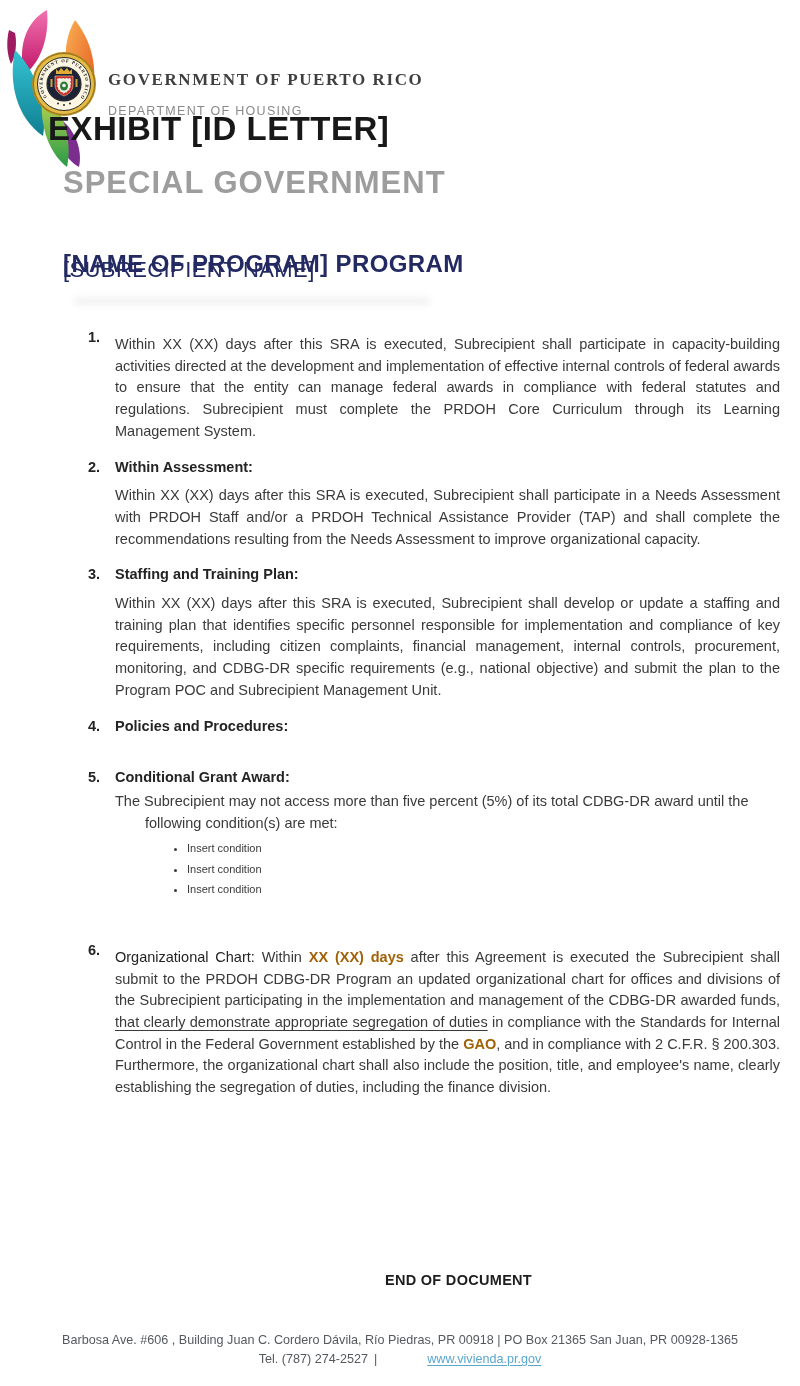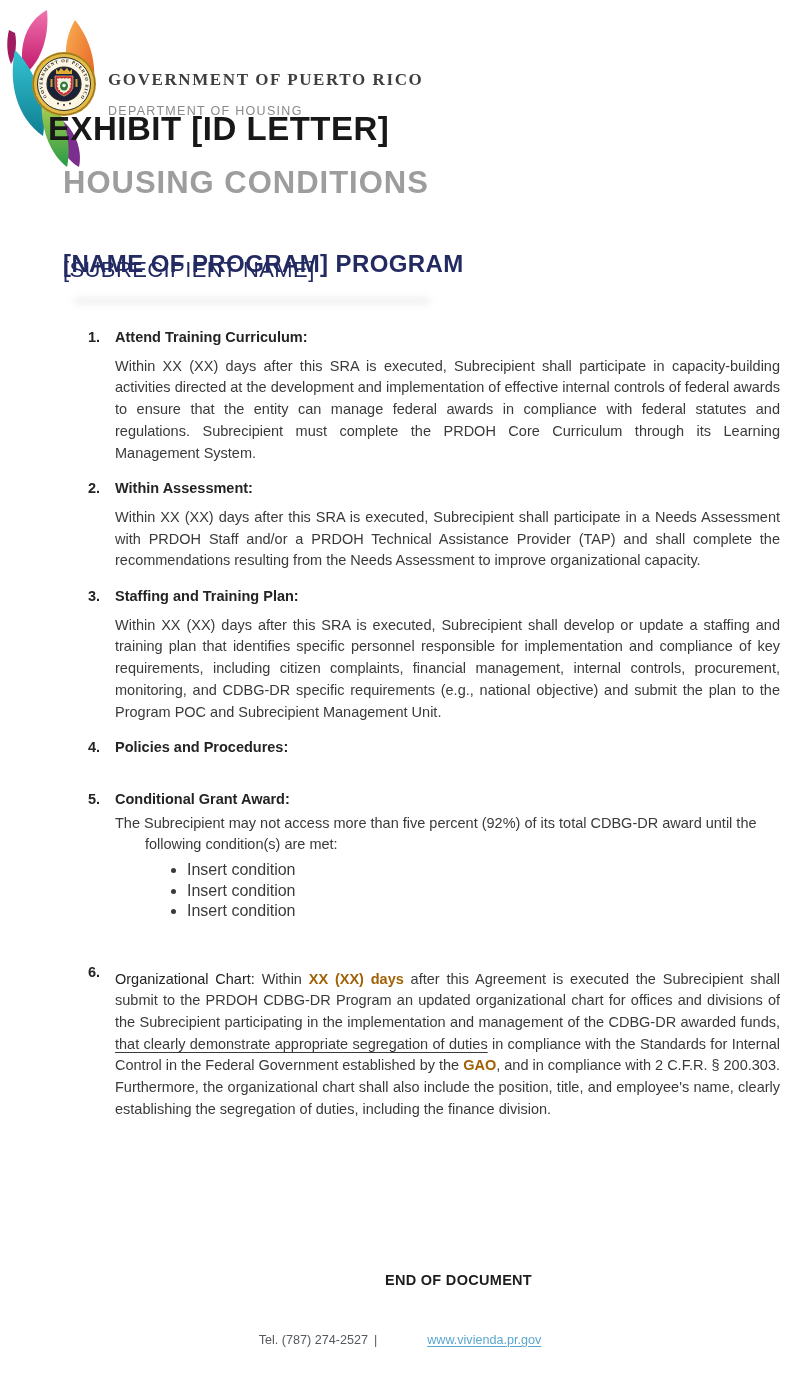--- a/index.html
+++ b/index.html
@@ -64,21 +64,21 @@
   .sec-para {
     font-size:14.5px; line-height:21.7px; text-align:justify; margin-top:7px;
   }
   .section:nth-child(4) .sec-para,
   .section:nth-child(5) .sec-para { margin-top:2px; }
   .sec-para.hang { padding-left:30px; text-indent:-30px; text-align:left; }
   .sec-para b { font-weight:bold; color:#a16207; }
   .sec-para .u { text-decoration:underline; text-underline-offset:2.5px; }
   .inline-heading { font-weight:normal; color:#242424; }
   .sec-bullets { margin:4px 0 0 52px; padding-left:20px; list-style:disc; }
-  .sec-bullets li { font-size:16px; line-height:20.5px; color:#3a3a3a; }
+  .sec-bullets li { font-size:11px; line-height:20.5px; color:#3a3a3a; }
 
   
   .end-marker {
     position:absolute; left:126px; top:1272px; width:665px;
     text-align:center; font-size:14.5px; font-weight:bold; color:#1d1d1d;
     letter-spacing:.3px;
   }
   .page-footer {
     position:absolute; left:0; top:1331px; width:800px;
     text-align:center; font-size:12.6px; color:#55595e; line-height:19px;
@@ -142,30 +142,29 @@
       <rect x="73.5" y="71" width="2" height="8" fill="#caa23a"></rect>
     </g>
   </svg>
 
   <div class="agency">
     <div class="agency-line1">GOVERNMENT OF PUERTO RICO</div>
     <div class="agency-line2">DEPARTMENT OF HOUSING</div>
   </div>
 
   <div class="exhibit-title">EXHIBIT [ID LETTER]</div>
-  <div class="doc-subtitle">HOUSING CONDITIONS</div>
+  <div class="doc-subtitle">SPECIAL GOVERNMENT</div>
   <div class="program-title">[NAME OF PROGRAM] PROGRAM</div>
   <div class="subrecipient-title">[SUBRECIPIENT NAME]</div>
   <div class="title-shadow"></div>
 
   <div class="conditions">
       <div class="section">
         <div class="sec-num">1.</div>
         <div>
-          <div class="sec-heading">Attend Training Curriculum:</div>
           <p class="sec-para"><span>Within XX (XX) days after this SRA is executed, Subrecipient shall participate in capacity-building activities directed at the development and implementation of effective internal controls of federal awards to ensure that the entity can manage federal awards in compliance with federal statutes and regulations. Subrecipient must complete the PRDOH Core Curriculum through its Learning Management System.</span></p>
         </div>
       </div>
       <div class="section">
         <div class="sec-num">2.</div>
         <div>
           <div class="sec-heading">Within Assessment:</div>
           <p class="sec-para"><span>Within XX (XX) days after this SRA is executed, Subrecipient shall participate in a Needs Assessment with PRDOH Staff and/or a PRDOH Technical Assistance Provider (TAP) and shall complete the recommendations resulting from the Needs Assessment to improve organizational capacity.</span></p>
         </div>
       </div>
@@ -179,37 +178,38 @@
       <div class="section">
         <div class="sec-num">4.</div>
         <div>
           <div class="sec-heading">Policies and Procedures:</div>
         </div>
       </div>
       <div class="section">
         <div class="sec-num">5.</div>
         <div>
           <div class="sec-heading">Conditional Grant Award:</div>
-          <p class="sec-para hang"><span>The Subrecipient may not access more than five percent (92%) of its total CDBG-DR award until the following condition(s) are met:</span></p>
+          <p class="sec-para hang"><span>The Subrecipient may not access more than five percent (5%) of its total CDBG-DR award until the following condition(s) are met:</span></p>
           <ul class="sec-bullets">
             <li>Insert condition</li>
             <li>Insert condition</li>
             <li>Insert condition</li>
           </ul>
         </div>
       </div>
       <div class="section">
         <div class="sec-num">6.</div>
         <div>
           <p class="sec-para"><span class="inline-heading">Organizational Chart: </span><span>Within </span><b>XX (XX) days</b><span> after this Agreement is executed the Subrecipient shall submit to the PRDOH CDBG-DR Program an updated organizational chart for offices and divisions of the Subrecipient participating in the implementation and management of the CDBG-DR awarded funds, </span><span class="u">that clearly demonstrate appropriate segregation of duties</span><span> in compliance with the Standards for Internal Control in the Federal Government established by the </span><b>GAO</b><span>, and in compliance with 2 C.F.R. § 200.303. Furthermore, the organizational chart shall also include the position, title, and employee's name, clearly establishing the segregation of duties, including the finance division.</span></p>
         </div>
       </div>
     </div>
 
   <div class="end-marker">END OF DOCUMENT</div>
 
   <div class="page-footer">
+    <div>Barbosa Ave. #606 , Building Juan C. Cordero Dávila, Río Piedras, PR 00918 | PO Box 21365 San Juan, PR 00928-1365</div>
     <div>
       <span>Tel. (787) 274-2527</span><span class="footer-sep">|</span><a class="footer-link">www.vivienda.pr.gov</a>
     </div>
   </div>
 
 </div>
 
 </body></html>

